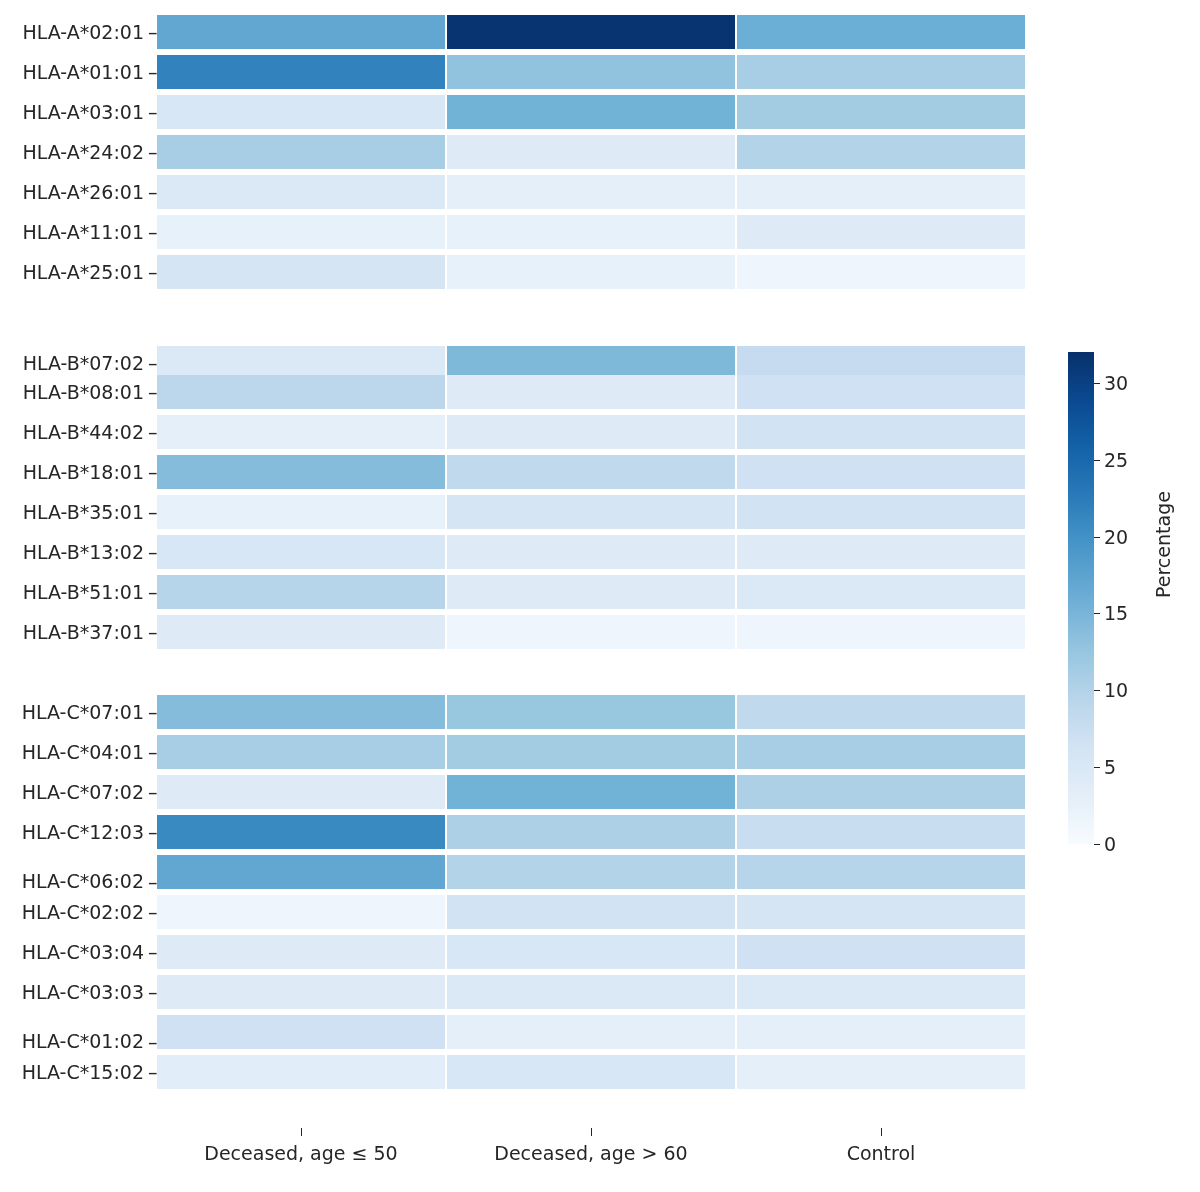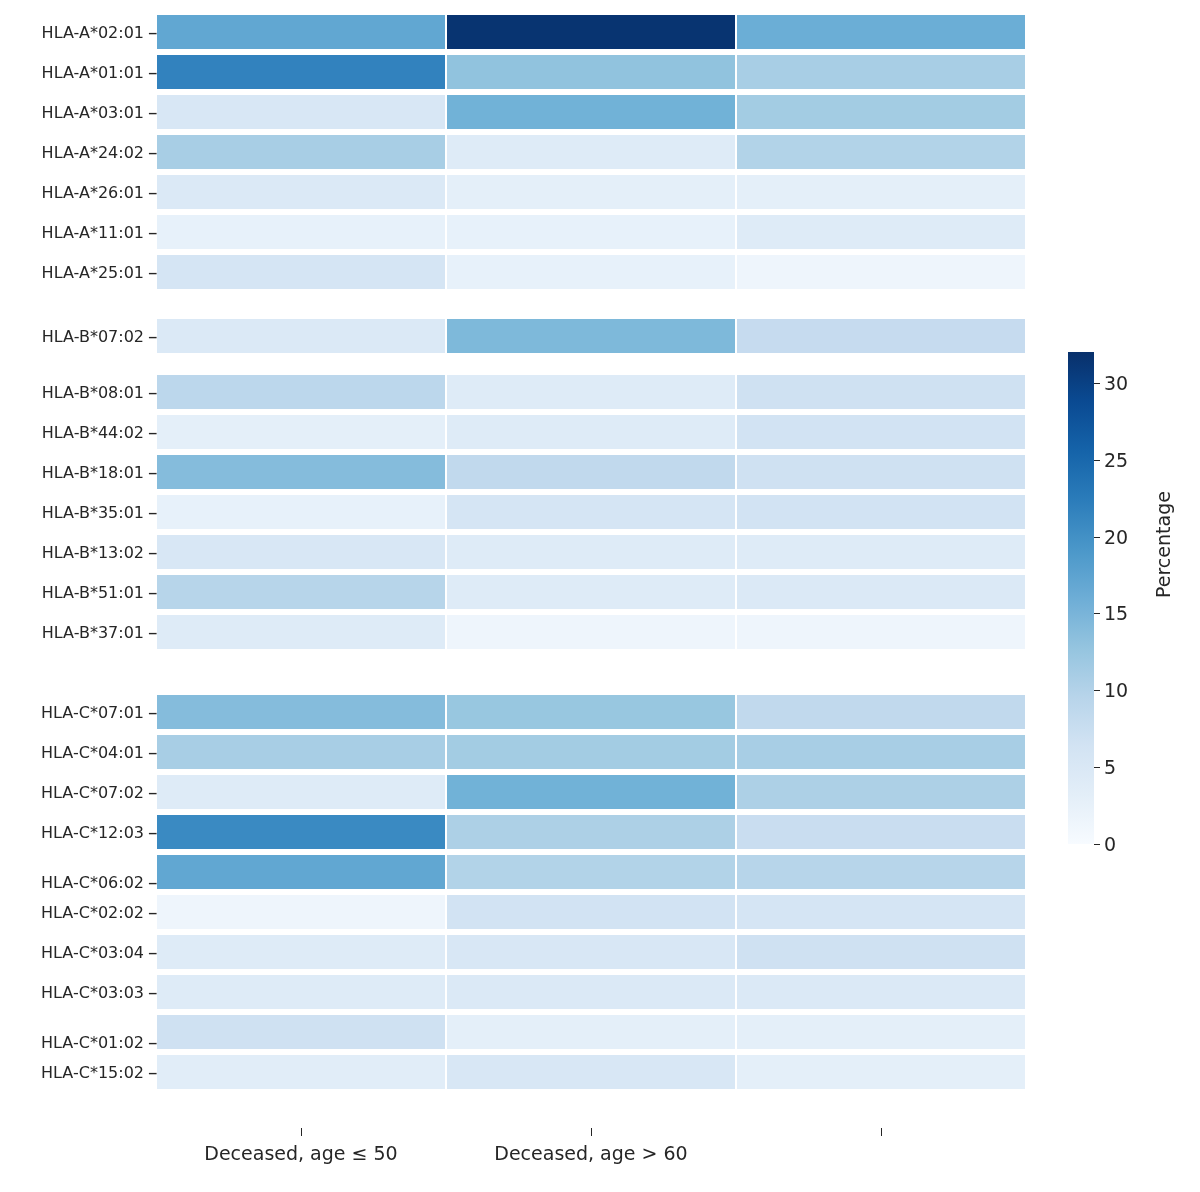--- a/index.html
+++ b/index.html
@@ -36,21 +36,21 @@
     display: flex;
     align-items: center;
   }
   .row.gap-row {
     height: 40px;
   }
   .ylabel {
     width: 148px;
     text-align: right;
     padding-right: 4px;
-    font-size: 16px;
+    font-size: 19px;
     color: #262626;
     white-space: nowrap;
     box-sizing: border-box;
   }
   .tickdash {
     width: 8px;
     text-align: left;
     font-size: 19px;
     color: #262626;
     line-height: 1;
@@ -211,21 +211,21 @@
       </div>
       <div class="row gap-row" style="top: 292px;">
         <div class="ylabel"></div>
         <div class="tickdash"></div>
         <div class="cells">
           <div class="cell c0" style="background: transparent;"></div>
           <div class="cell c1" style="background: transparent;"></div>
           <div class="cell c2" style="background: transparent;"></div>
         </div>
       </div>
-      <div class="row" style="top: 316px;">
+      <div class="row" style="top: 343px;">
         <div class="ylabel">HLA-B*07:02</div>
         <div class="tickdash">–</div>
         <div class="cells">
           <div class="cell c0" title="HLA-B*07:02 / Deceased, age  ≤ 60: 4.5" style="background: rgb(219, 233, 246);"></div>
           <div class="cell c1" title="HLA-B*07:02 / Deceased, age  &gt; 60: 14.5" style="background: rgb(126, 185, 218);"></div>
           <div class="cell c2" title="HLA-B*07:02 / Control: 8" style="background: rgb(198, 219, 239);"></div>
         </div>
       </div>
       <div class="row" style="top: 372px;">
         <div class="ylabel">HLA-B*08:01</div>
@@ -390,20 +390,21 @@
         </div>
       </div>
     </div>
 
   <div id="xaxis">
       <div class="xtick" style="left: 145px;"></div>
       <div class="xlabel" style="left: 0px; width: 290px;">Deceased, age  ≤ 50</div>
       <div class="xtick" style="left: 435px;"></div>
       <div class="xlabel" style="left: 290px; width: 290px;">Deceased, age  &gt; 60</div>
       <div class="xtick" style="left: 725px;"></div>
+      <div class="xlabel" style="left: 580px; width: 290px;">Control</div>
     </div>
 
   <div id="colorbar"></div>
   <div id="cblabel">Percentage</div>
 
 <div class="cbtick" style="top: 844px;"></div>
     <div class="cbticklabel" style="top: 844px;">0</div>
     <div class="cbtick" style="top: 767.125px;"></div>
     <div class="cbticklabel" style="top: 767.125px;">5</div>
     <div class="cbtick" style="top: 690.25px;"></div>

